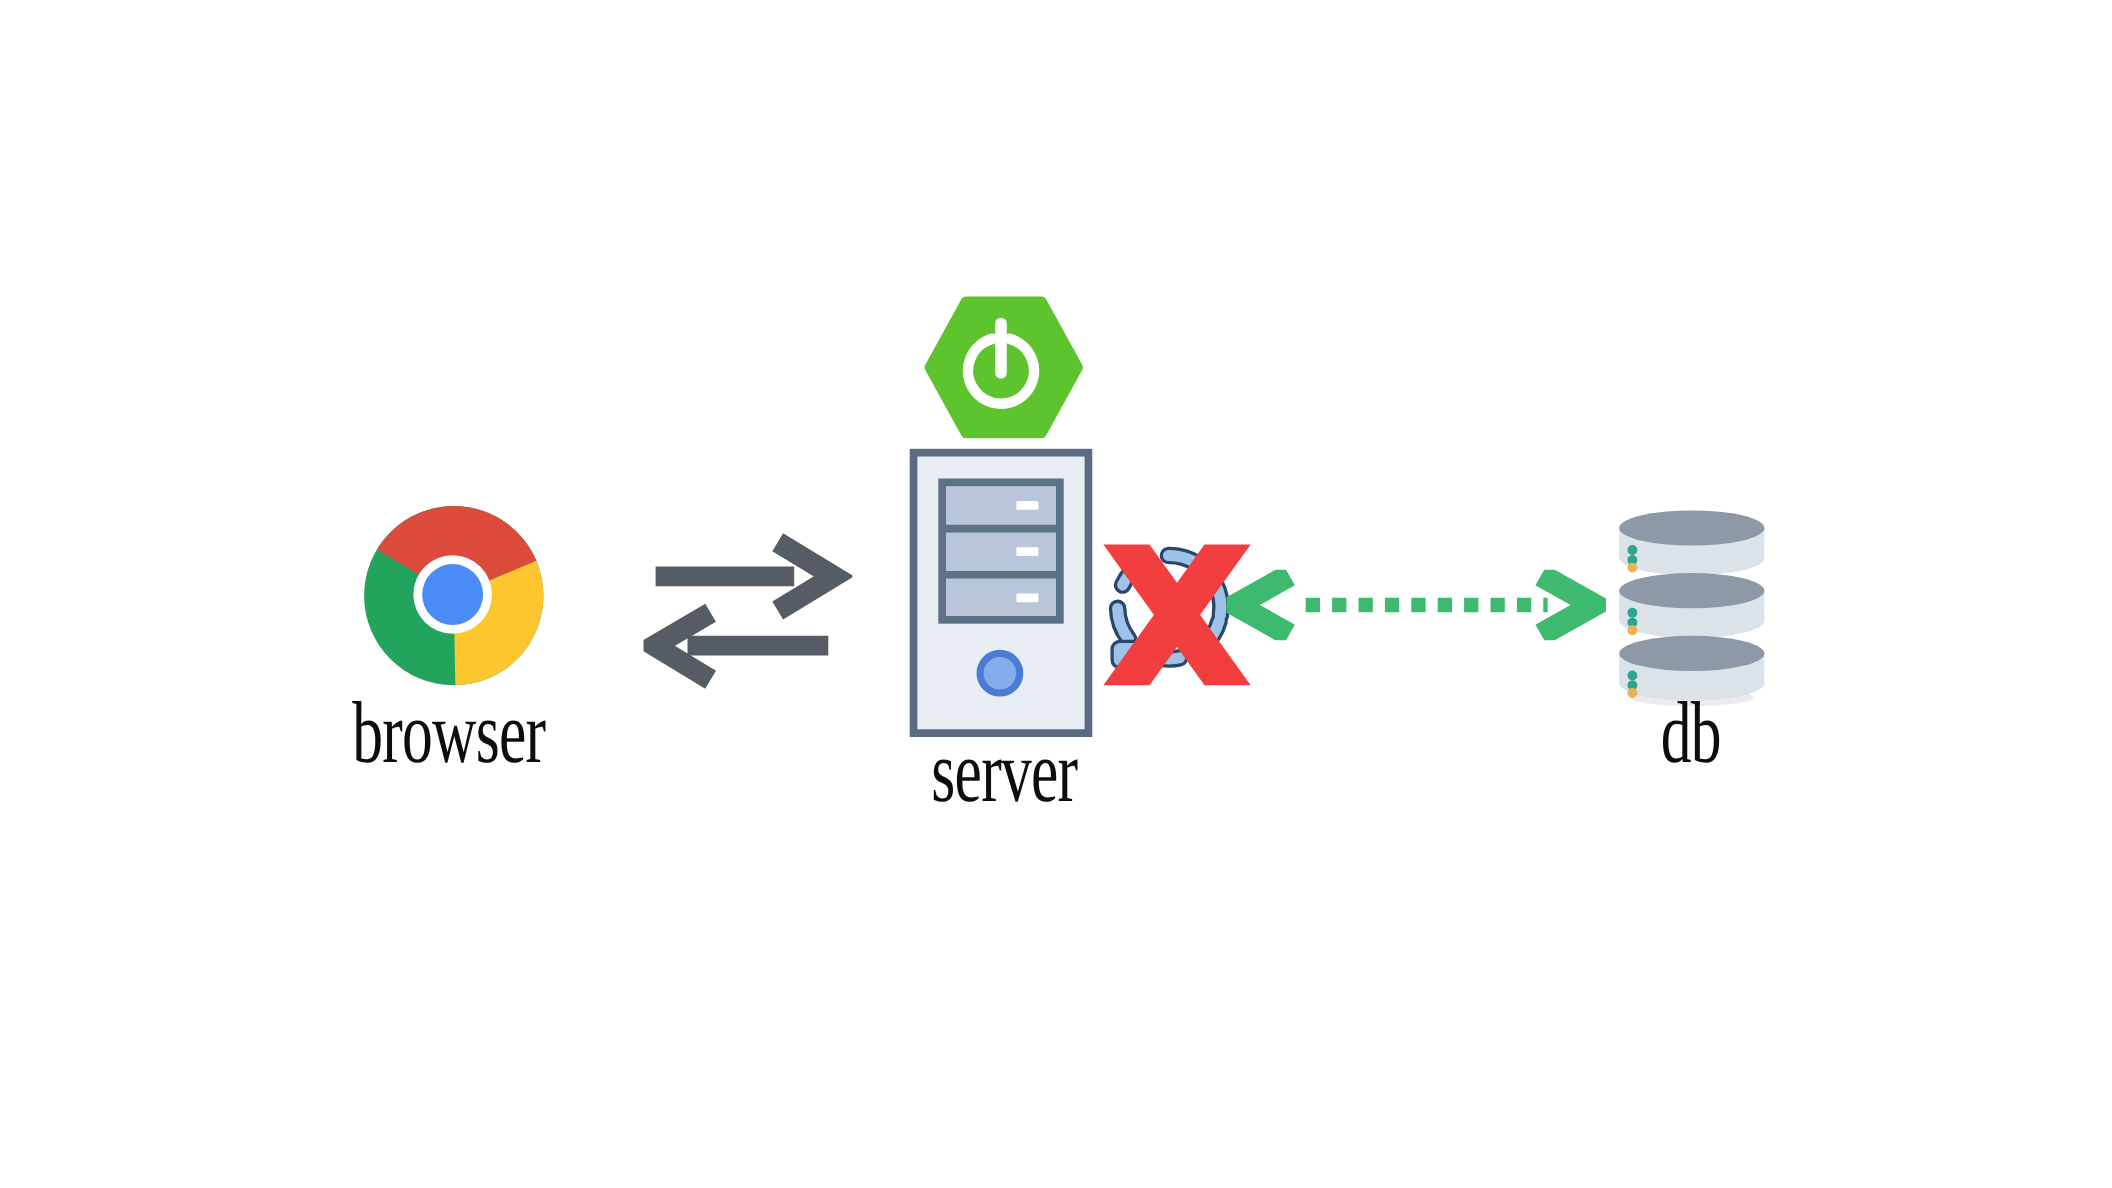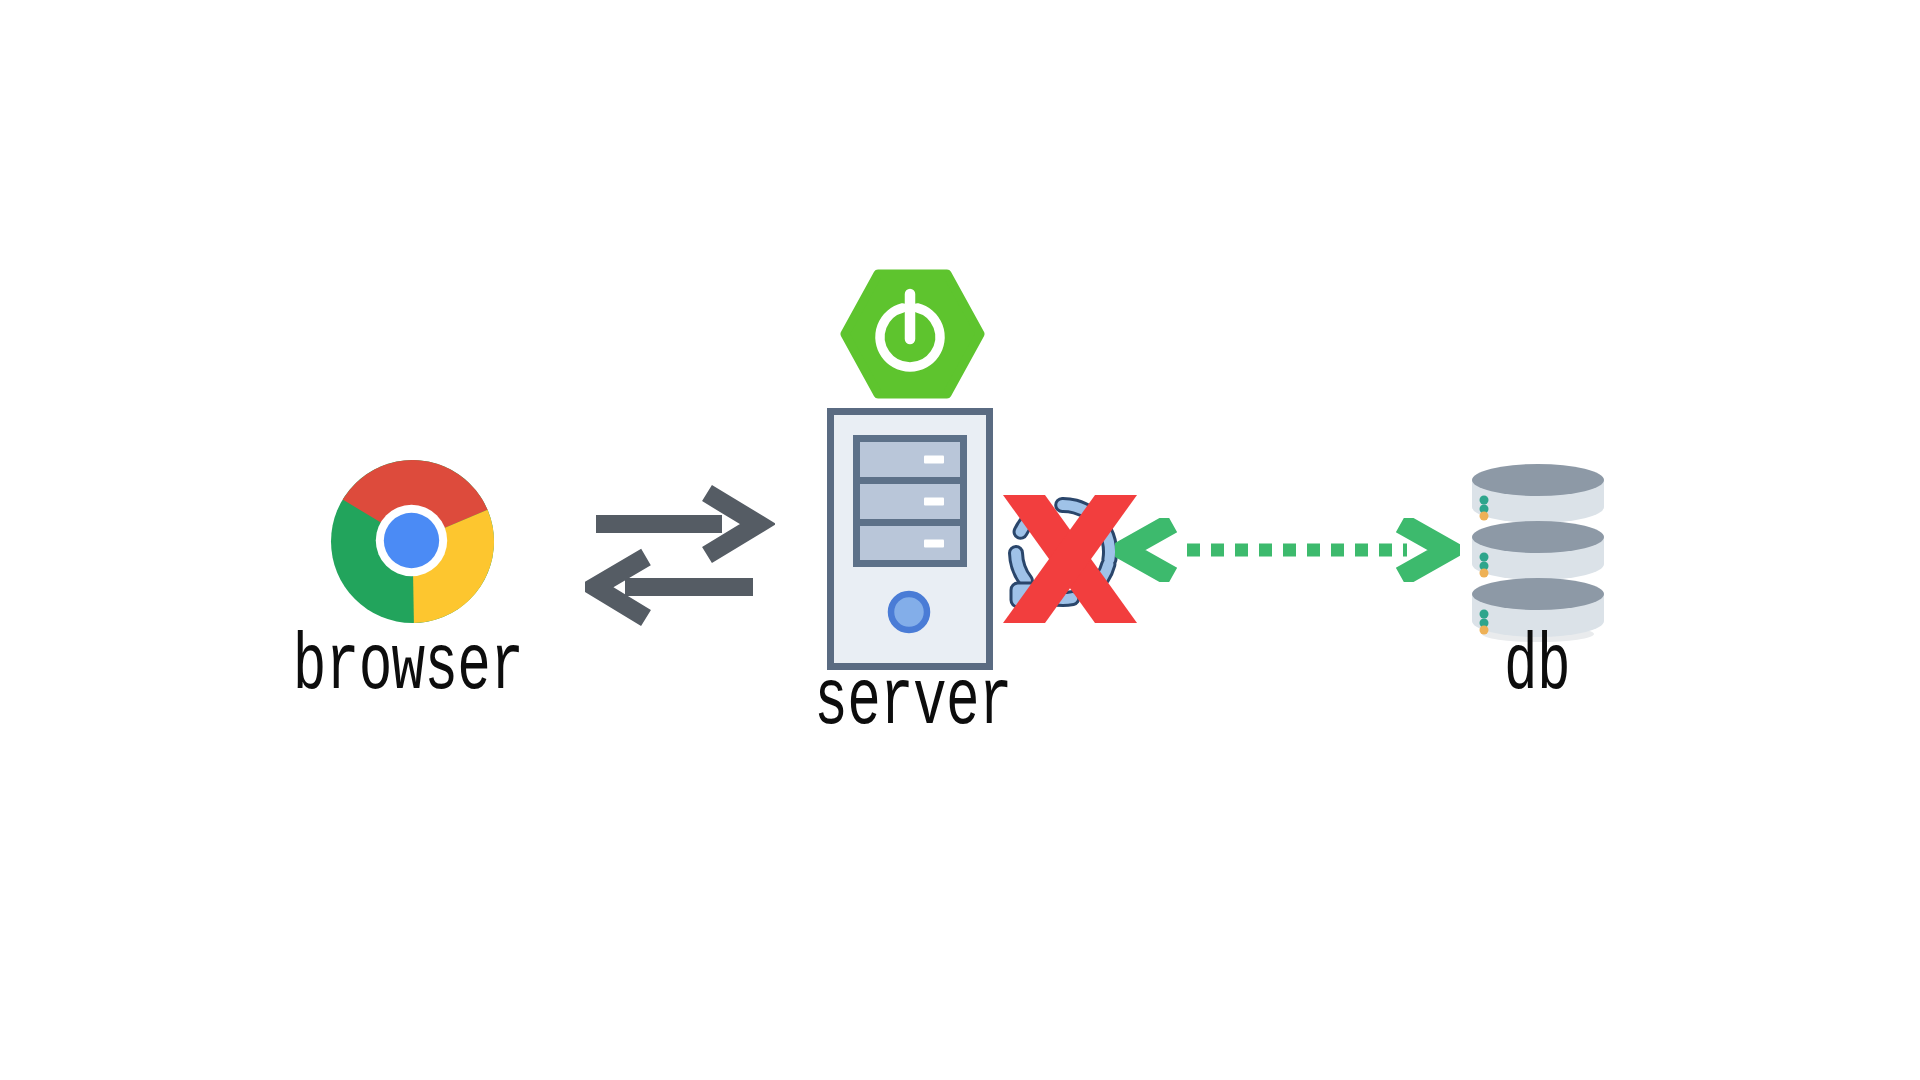--- a/index.html
+++ b/index.html
@@ -1,21 +1,21 @@
 <!DOCTYPE html>
 <html style="--page-bg: #ffffff; --label-color: #0d0d0d; --chrome-red: #dd4b3c; --chrome-green: #22a45c; --chrome-yellow: #fdc62f; --chrome-blue: #4b8bf5; --arrow-gray: #555c64; --spring-green: #5ec42e; --server-border: #5a6b82; --server-fill: #e9eef4; --bay-border: #5d7189; --bay-fill: #b9c6d9; --slot-white: #ffffff; --power-ring: #4a7cd6; --power-fill: #83aee9; --x-red: #f23e3e; --sync-blue: #9fc2e8; --sync-outline: #2a466b; --dotted-green: #3dba6d; --db-top: #8d99a6; --db-body: #dbe2e8; --db-dot-teal: #2ea58c; --db-dot-amber: #eeb156; --db-shadow: #e9ebed;"><head>
 <meta charset="utf-8">
 <style>
   html,body{margin:0;padding:0;background:#fff;}
   #canvas{
     position:relative;
     width:1920px;height:813px;
     background:var(--page-bg,#ffffff);
     overflow:hidden;
-    font-family:Liberation Mono, monospace;
+    font-family:Liberation Serif, serif;
   }
   .abs{position:absolute;}
   .node-label{
     position:absolute;
     font-size:80px;
     line-height:1;
     font-weight:500;
     color:var(--label-color,#0d0d0d);
     transform:translateX(-50%) scaleX(0.70);
     transform-origin:center top;

